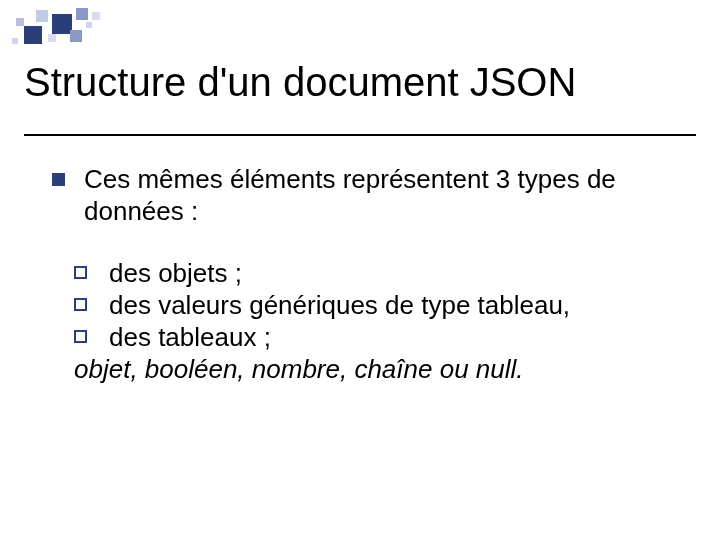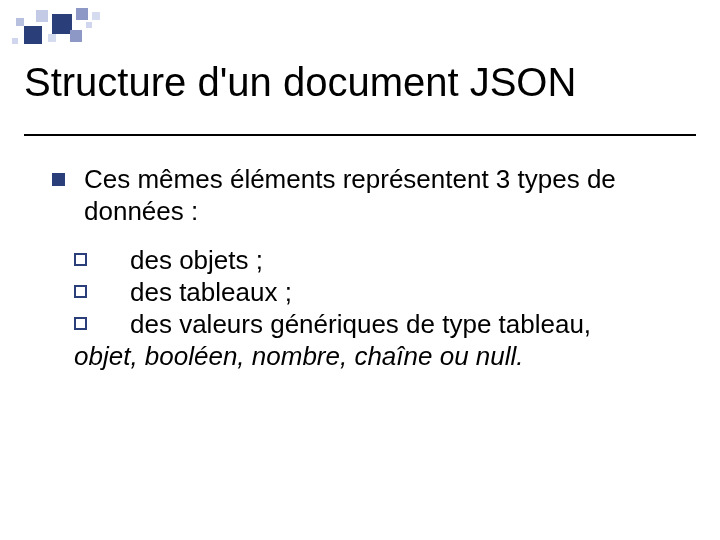--- a/index.html
+++ b/index.html
@@ -66,39 +66,39 @@
     left: 52px;
     right: 40px;
     top: 164px;
     font-size: 26px;
     line-height: 1.22;
   }
 
   .lvl1 {
     position: relative;
     padding-left: 32px;
-    margin-bottom: 18px;
+    margin-bottom: 31px;
   }
   .lvl1 .bullet {
     position: absolute;
     left: 0;
     top: 9px;
     width: 13px;
     height: 13px;
     background: #2a3f7a;
   }
 
   .sublist {
     margin-left: 22px;
     margin-top: 0;
     font-size: 26px;
   }
   .lvl2 {
     position: relative;
-    padding-left: 56px;
+    padding-left: 35px;
     margin: 0 0 0 0;
     line-height: 1.22;
   }
   .lvl2 .bullet {
     position: absolute;
     left: 0;
     top: 8px;
     width: 13px;
     height: 13px;
     box-sizing: border-box;
@@ -140,23 +140,23 @@
       <span>Ces mêmes éléments représentent 3 types de données :</span>
     </div>
 
     <div class="sublist">
       <div class="lvl2">
         <span class="bullet"></span>
         <span>des objets ;</span>
       </div>
       <div class="lvl2">
         <span class="bullet"></span>
-        <span>des tableaux ;</span>
+        <span>des valeurs génériques de type tableau,</span>
       </div>
       <div class="lvl2">
         <span class="bullet"></span>
-        <span>des valeurs génériques de type tableau,</span>
+        <span>des tableaux ;</span>
       </div>
       <div class="cont">objet, booléen, nombre, chaîne ou null.</div>
     </div>
   </div>
 
 </div>
 
 </body></html>

